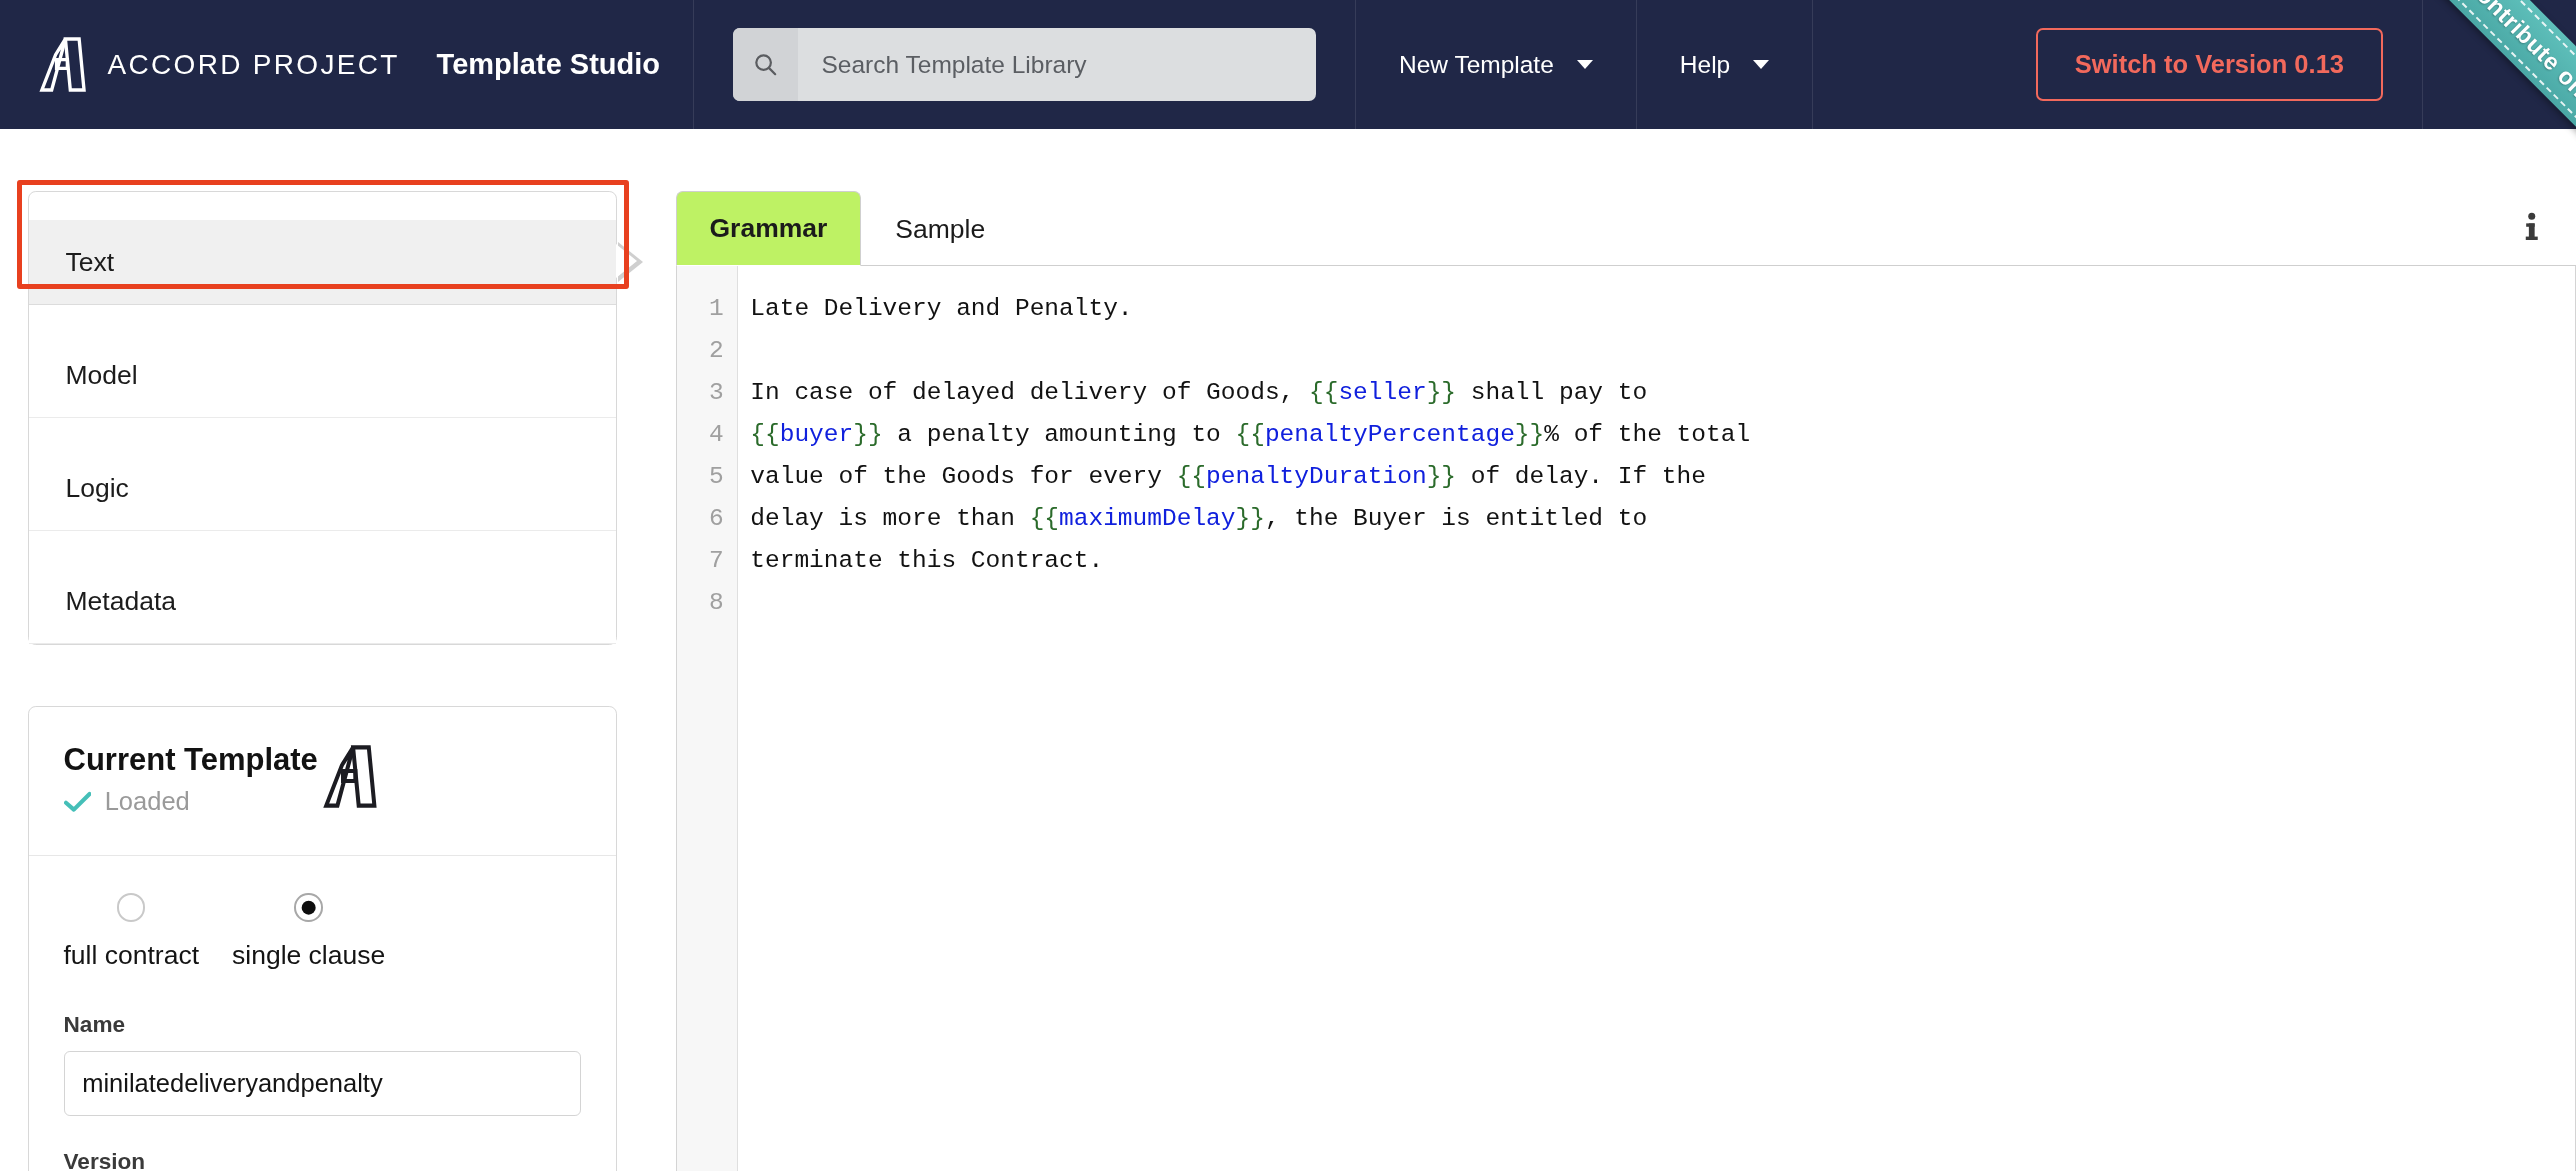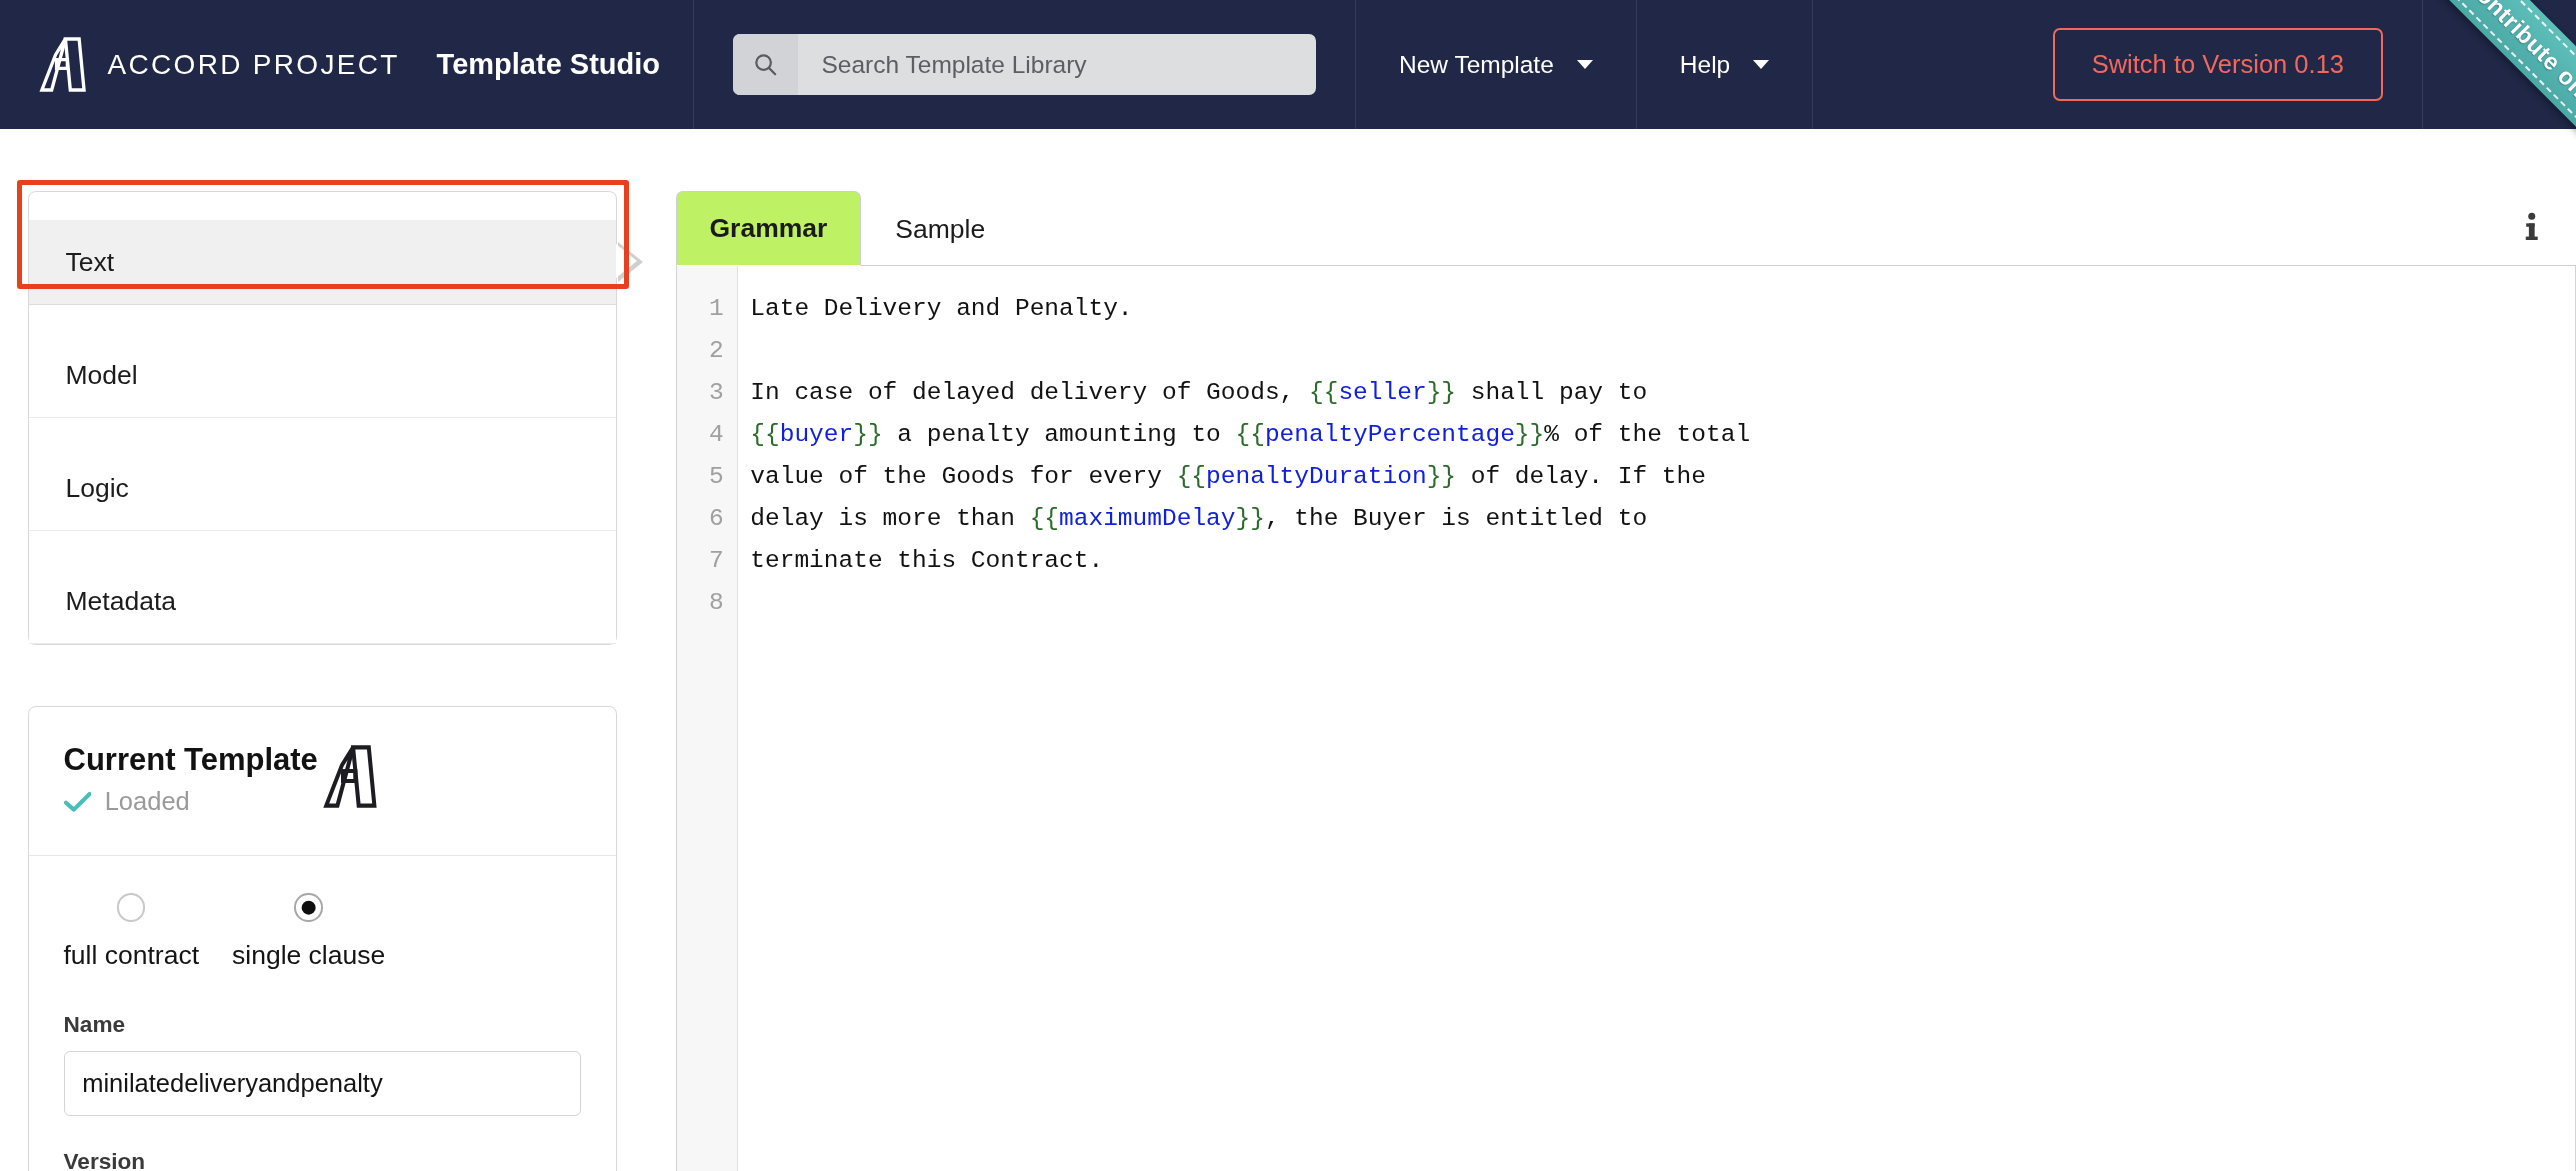--- a/index.html
+++ b/index.html
@@ -56,21 +56,21 @@
   }
   .hdr-search-wrap {
     display: flex;
     align-items: center;
     padding: 0 39px;
   }
   .search-box {
     display: flex;
     align-items: center;
     width: 583px;
-    height: 61px;
+    height: 73px;
     background: #dcdee0;
     border-radius: 6.9px;
     overflow: hidden;
   }
   .search-icon-cell {
     width: 65px;
     height: 100%;
     background: #d1d3d6;
     display: flex;
     align-items: center;
@@ -115,21 +115,21 @@
     margin: 0 39px 0 35px;
     align-self: center;
     height: 73px;
     padding: 16px 37px;
     border: 2.9px solid #f2695c;
     border-radius: 6.9px;
     background: transparent;
     color: #f2695c;
     font-family: "Liberation Sans", sans-serif;
     font-size: 25.5px;
-    font-weight: 400;
+    font-weight: 700;
     white-space: nowrap;
     cursor: pointer;
   }
   .hdr-end-divider {
     width: 1px;
     background: #363c59;
     align-self: stretch;
   }
   .hdr-tail { width: 153px; }
 

